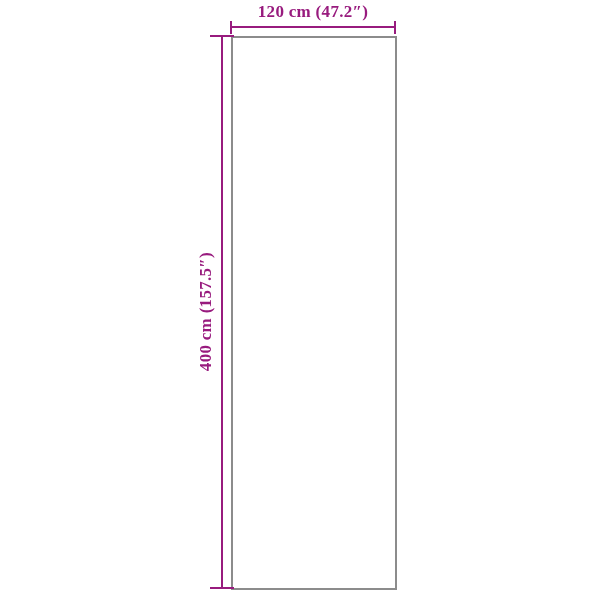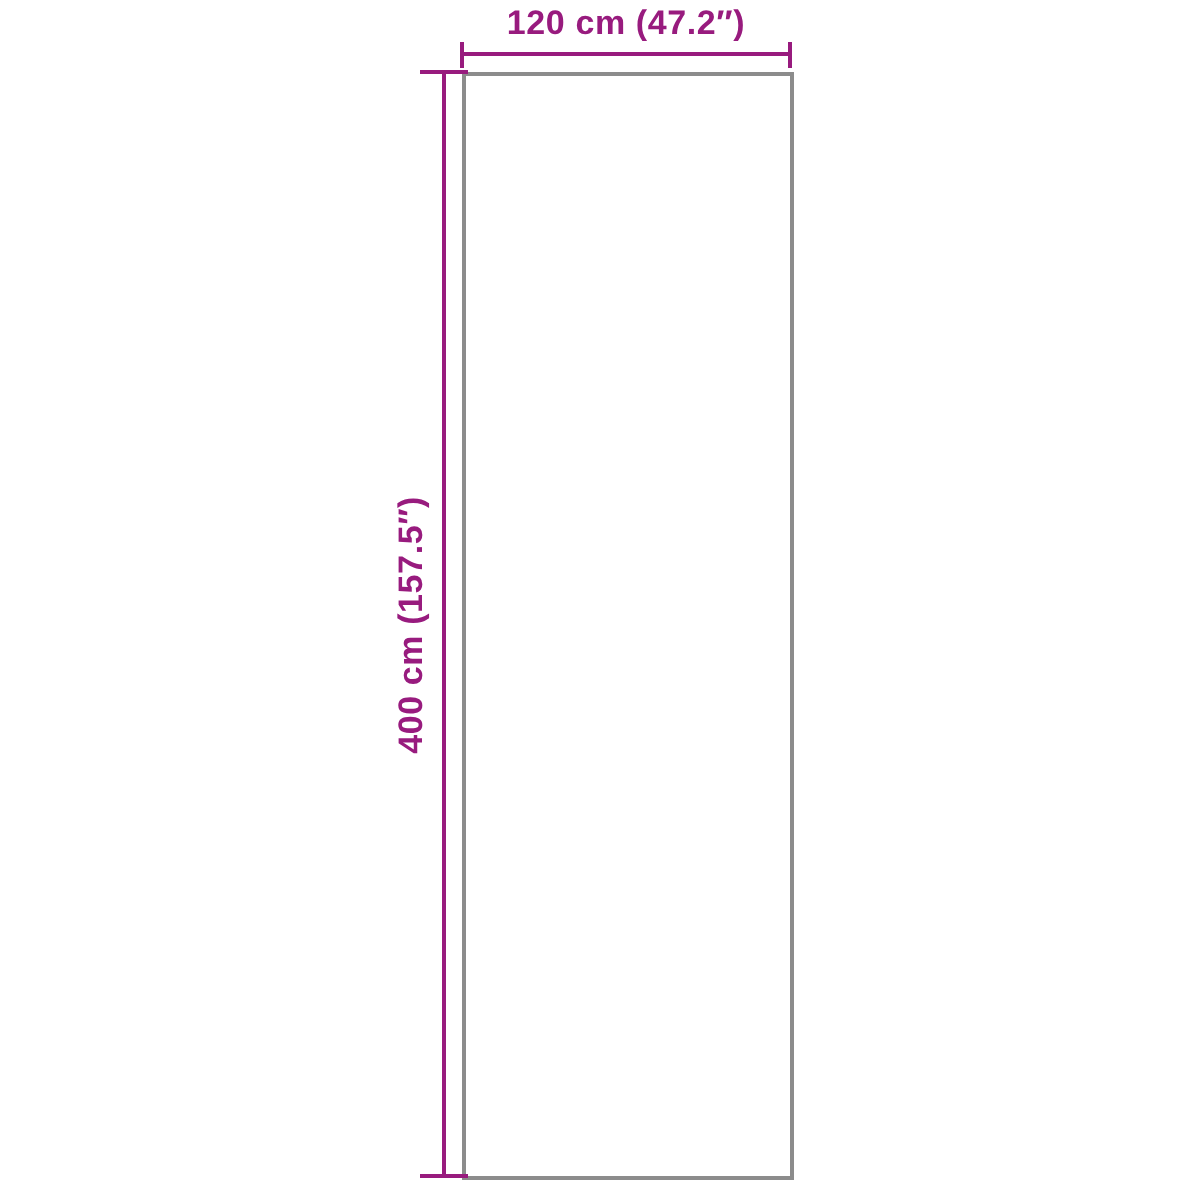--- a/index.html
+++ b/index.html
@@ -9,20 +9,21 @@
     height: 600px;
     background: var(--background, #ffffff);
     font-family: "Liberation Sans", sans-serif;
     overflow: hidden;
   }
   .stage {
     position: relative;
     width: 600px;
     height: 552px;
     background: var(--background, #ffffff);
+    font-family: Liberation Serif, serif;
   }
   
   .product-rect {
     position: absolute;
     left: 231px;
     top: 36px;
     width: 166px;
     height: 554px;
     border: 2px solid var(--outline, #8C8C8C);
     box-sizing: border-box;

